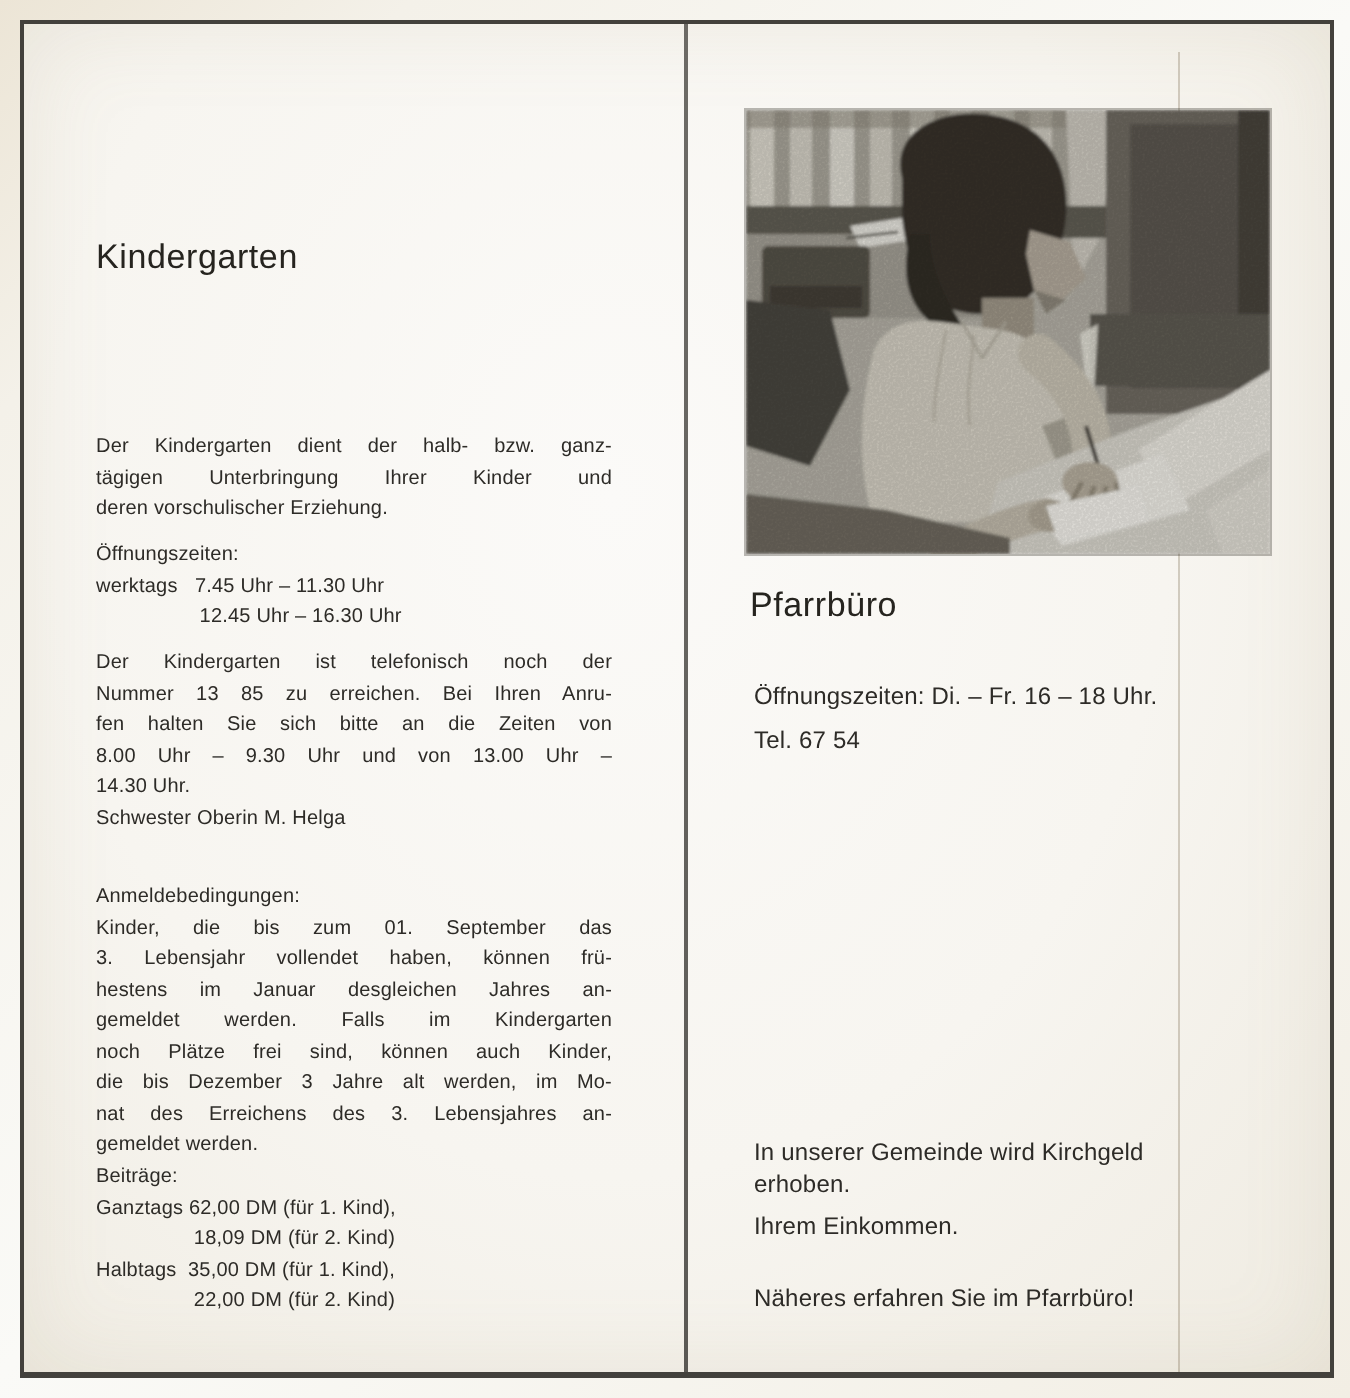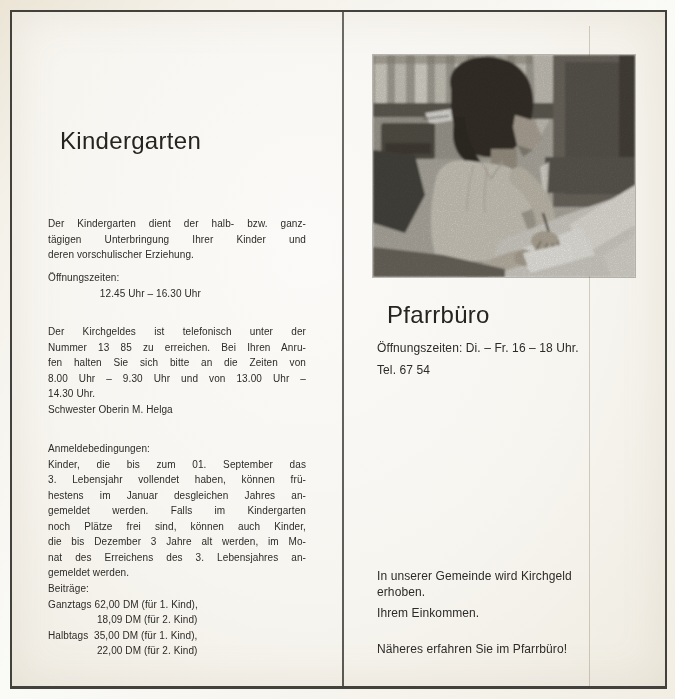--- a/index.html
+++ b/index.html
@@ -26,22 +26,22 @@
   }
   .crease {
     position: absolute; left: 577px; top: 14px;
     width: 1px; height: 660px;
     background: rgba(110,95,65,0.28);
   }
   .blk { position: absolute; left: 36px; width: 258px;
          font-size: 10px; line-height: 15.5px; letter-spacing: .1px; }
   .rblk { position: absolute; left: 365px; width: 272px;
           font-size: 12px; line-height: 16px; letter-spacing: .1px; }
-  .title { position: absolute; font-size: 24px; line-height: 26px;
-           font-weight: 400; letter-spacing: .3px; color: #26241f; margin: 12px; }
+  .title { position: absolute; font-size: 17px; line-height: 26px;
+           font-weight: 400; letter-spacing: .3px; color: #26241f; margin: 0; }
   .t-left  { left: 36px; top: 104px; }
   .t-right { left: 363px; top: 278px; }
   .jpara .ln { text-align: justify; text-align-last: justify; }
   .jpara .ln:last-child { text-align-last: auto; }
   .pre .ln { white-space: pre; }
   .photo {
     position: absolute; left: 361px; top: 43px;
     width: 262px; height: 222px;
     outline: 1px solid rgba(60,58,50,0.35);
   }
@@ -59,26 +59,27 @@
 
     <div class="blk jpara" style="top:204px">
         <div class="ln">Der Kindergarten dient der halb- bzw. ganz-</div>
         <div class="ln">tägigen Unterbringung Ihrer Kinder und</div>
         <div class="ln">deren vorschulischer Erziehung.</div>
       </div>
 
     <div class="blk" style="top:258px">
       <div>Öffnungszeiten:</div>
       <div class="pre">
+          <div class="ln">werktags   7.45 Uhr – 11.30 Uhr</div>
           <div class="ln">                  12.45 Uhr – 16.30 Uhr</div>
         </div>
     </div>
 
     <div class="blk jpara" style="top:312px">
-        <div class="ln">Der Kirchgeldes ist telefonisch unter der</div>
+        <div class="ln">Der Kindergarten ist telefonisch noch der</div>
         <div class="ln">Nummer 13 85 zu erreichen. Bei Ihren Anru-</div>
         <div class="ln">fen halten Sie sich bitte an die Zeiten von</div>
         <div class="ln">8.00 Uhr – 9.30 Uhr und von 13.00 Uhr –</div>
         <div class="ln">14.30 Uhr.</div>
       </div>
 
     <div class="blk" style="top:390px">
         <div class="ln">Schwester Oberin M. Helga</div>
       </div>
 

